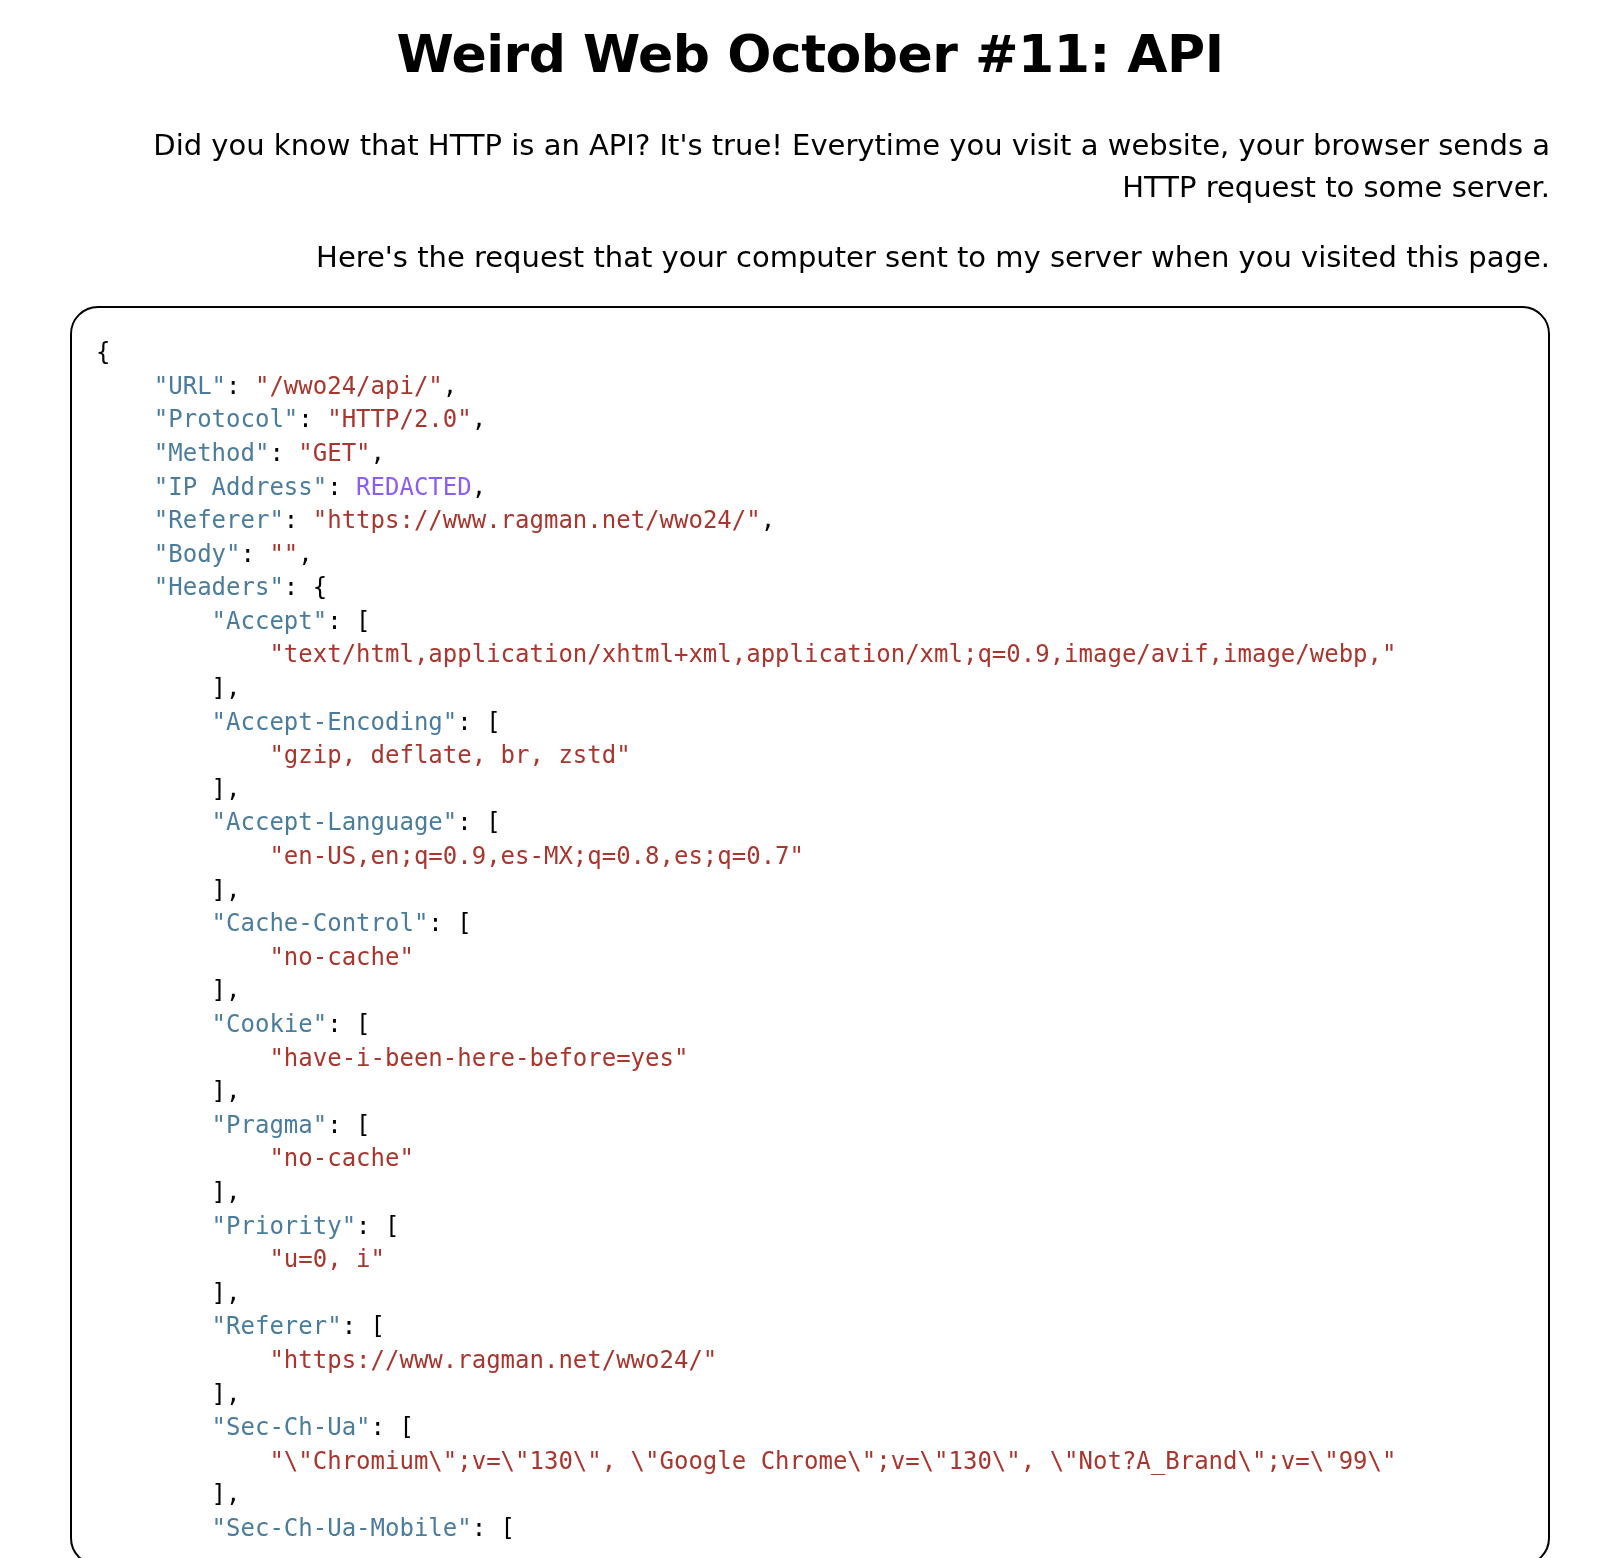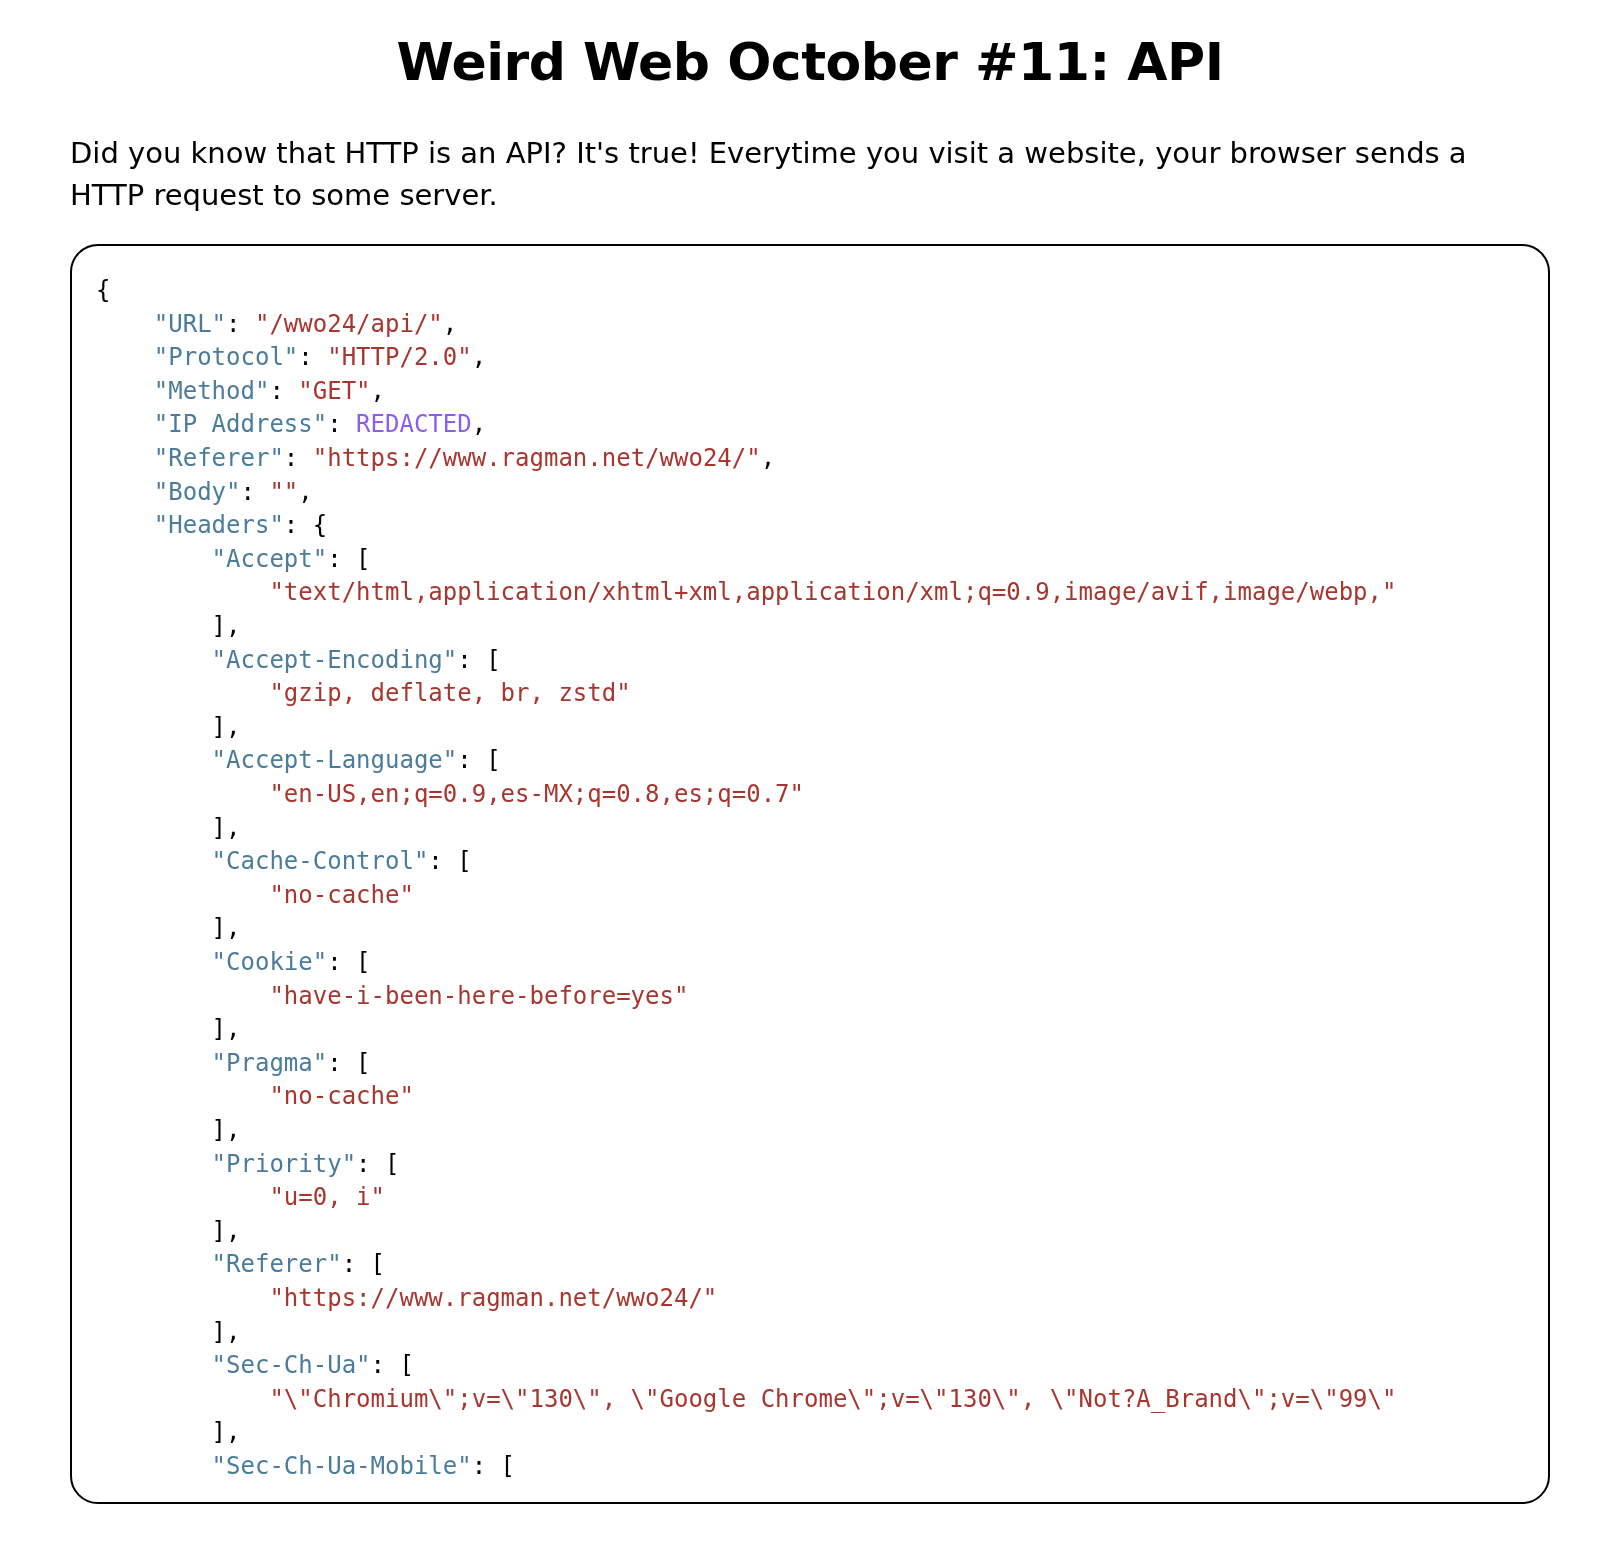--- a/index.html
+++ b/index.html
@@ -11,27 +11,28 @@
     color: #000;
   }
   .page {
     width: 1620px;
     padding: 20px 70px 0 70px;
   }
   h1 {
     text-align: center;
     font-size: 52px;
     font-weight: 900;
-    margin: 12px 0 40px 0;
+    margin: 4px 0 40px 0;
     letter-spacing: -0.5px;
   }
   p.intro {
     font-size: 29px;
     line-height: 1.45;
     margin: 0 0 28px 0;
+    text-align: right;
   }
   pre.code-block {
     border: 2px solid #000;
     border-radius: 28px;
     padding: 28px 24px;
     font-family: "Menlo", "Consolas", "DejaVu Sans Mono", monospace;
     font-size: 24px;
     line-height: 1.4;
     overflow: hidden;
     white-space: pre;
@@ -42,20 +43,21 @@
   .k  { color: #4b7c9c; }       
   .s  { color: #a8362e; }       
   .r  { color: #8b5cf6; }       
 </style>
 </head>
 <body>
 
 <div class="page">
   <h1>Weird Web October #11: API</h1>
   <p class="intro">Did you know that HTTP is an API? It's true! Everytime you visit a website, your browser sends a HTTP request to some server.</p>
+  <p class="intro">Here's the request that your computer sent to my server when you visited this page.</p>
   <pre class="code-block" id="code"><span class="p">{</span>
     <span class="k">"URL"</span><span class="p">:</span> <span class="s">"/wwo24/api/"</span><span class="p">,</span>
     <span class="k">"Protocol"</span><span class="p">:</span> <span class="s">"HTTP/2.0"</span><span class="p">,</span>
     <span class="k">"Method"</span><span class="p">:</span> <span class="s">"GET"</span><span class="p">,</span>
     <span class="k">"IP Address"</span><span class="p">:</span> <span class="r">REDACTED</span><span class="p">,</span>
     <span class="k">"Referer"</span><span class="p">:</span> <span class="s">"https://www.ragman.net/wwo24/"</span><span class="p">,</span>
     <span class="k">"Body"</span><span class="p">:</span> <span class="s">""</span><span class="p">,</span>
     <span class="k">"Headers"</span><span class="p">:</span> <span class="p">{</span>
         <span class="k">"Accept"</span><span class="p">:</span> <span class="p">[</span>
             <span class="s">"text/html,application/xhtml+xml,application/xml;q=0.9,image/avif,image/webp,"</span>

